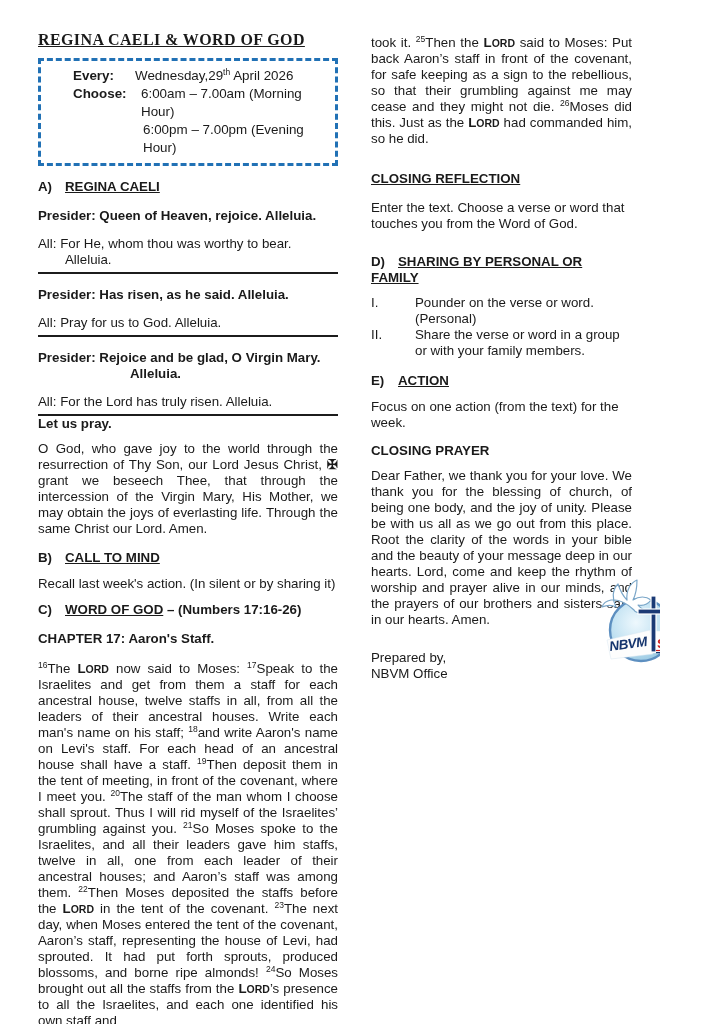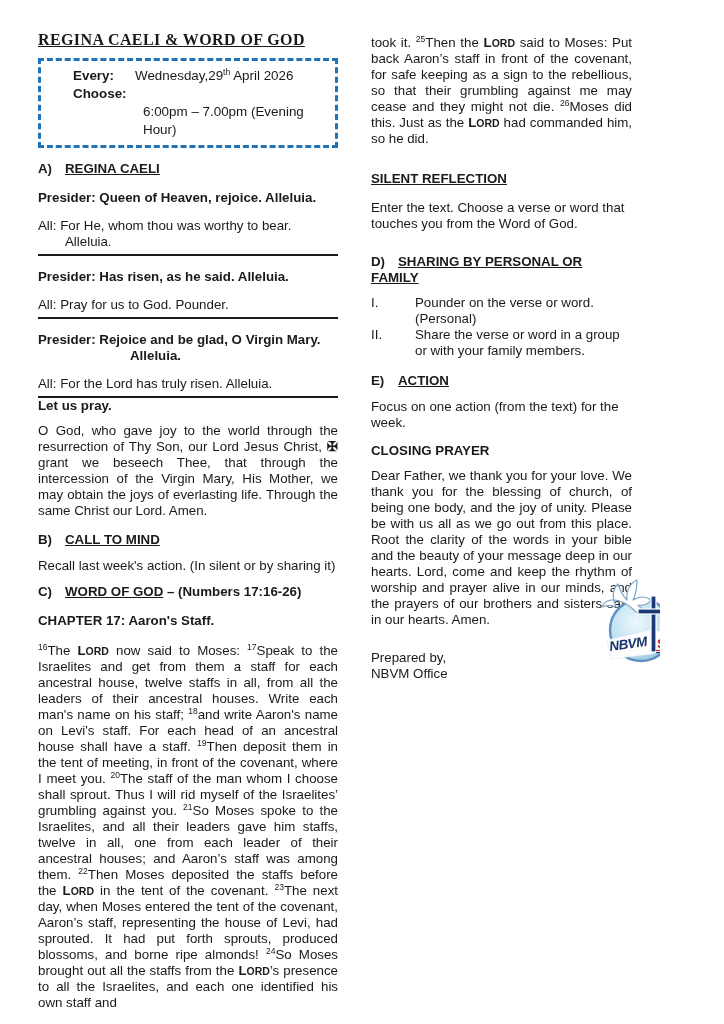--- a/index.html
+++ b/index.html
@@ -94,20 +94,21 @@
 
       <div class="title">REGINA CAELI &amp; WORD OF GOD</div>
 
       <div class="schedule-box" style="border-color: rgb(33, 113, 181);">
         <div class="srow">
           <span class="slabel">Every:</span>
           <span class="sval v0">Wednesday,29<sup>th</sup> April 2026</span>
         </div>
         <div class="srow">
           <span class="slabel">Choose:</span>
+          <span class="sval v1">6:00am – 7.00am (Morning Hour)</span>
         </div>
         <div class="srow">
           <span class="slabel"></span>
           <span class="sval v3">6:00pm – 7.00pm (Evening Hour)</span>
         </div>
       </div>
 
       <div class="sec-head">
         <span class="prefix">A)</span><span class="hd">REGINA CAELI</span>
       </div>
@@ -116,21 +117,21 @@
 
       <div class="all-block">
         <div>All: For He, whom thou was worthy to bear.</div>
         <div class="all-line2">Alleluia.</div>
         <div class="rule" style="border-top-color: rgb(28, 28, 28);"></div>
       </div>
 
       <div class="presider">Presider: Has risen, as he said. Alleluia.</div>
 
       <div class="all-block">
-        <div>All: Pray for us to God. Pounder.</div>
+        <div>All: Pray for us to God. Alleluia.</div>
         <div class="rule" style="border-top-color: rgb(28, 28, 28);"></div>
       </div>
 
       <div class="presider">
         <div>Presider: Rejoice and be glad, O Virgin Mary.</div>
         <div class="presider-line2">Alleluia.</div>
       </div>
 
       <div class="all-block">
         <div>All: For the Lord has truly risen. Alleluia.</div>
@@ -154,21 +155,21 @@
       <div class="chapter">CHAPTER 17: Aaron's Staff.</div>
 
       <div class="scripture"><sup>16</sup>The <span class="lord"><span>L</span><span class="rest">ORD</span></span> now said to Moses: <sup>17</sup>Speak to the Israelites and get from them a staff for each ancestral house, twelve staffs in all, from all the leaders of their ancestral houses. Write each man's name on his staff; <sup>18</sup>and write Aaron's name on Levi's staff. For each head of an ancestral house shall have a staff. <sup>19</sup>Then deposit them in the tent of meeting, in front of the covenant, where I meet you. <sup>20</sup>The staff of the man whom I choose shall sprout. Thus I will rid myself of the Israelites’ grumbling against you. <sup>21</sup>So Moses spoke to the Israelites, and all their leaders gave him staffs, twelve in all, one from each leader of their ancestral houses; and Aaron’s staff was among them. <sup>22</sup>Then Moses deposited the staffs before the <span class="lord"><span>L</span><span class="rest">ORD</span></span> in the tent of the covenant. <sup>23</sup>The next day, when Moses entered the tent of the covenant, Aaron’s staff, representing the house of Levi, had sprouted. It had put forth sprouts, produced blossoms, and borne ripe almonds! <sup>24</sup>So Moses brought out all the staffs from the <span class="lord"><span>L</span><span class="rest">ORD</span></span>’s presence to all the Israelites, and each one identified his own staff and</div>
     </div>
 
     <div class="col col-right">
 
       <div class="scripture rc-first">took it. <sup>25</sup>Then the <span class="lord"><span>L</span><span class="rest">ORD</span></span> said to Moses: Put back Aaron’s staff in front of the covenant, for safe keeping as a sign to the rebellious, so that their grumbling against me may cease and they might not die. <sup>26</sup>Moses did this. Just as the <span class="lord"><span>L</span><span class="rest">ORD</span></span> had commanded him, so he did.</div>
 
       <div class="sec-head h-silent">
-        <span class="hd">SILENT REFLECTION</span>
+        <span class="hd">CLOSING REFLECTION</span>
       </div>
 
       <div class="silent-body">Enter the text. Choose a verse or word that touches you from the Word of God.</div>
 
       <div class="sec-head h-sharing">
         <span class="prefix">D)</span><span class="hd">SHARING BY PERSONAL OR FAMILY</span>
       </div>
 
       <div class="list">
         <div class="list-item">

